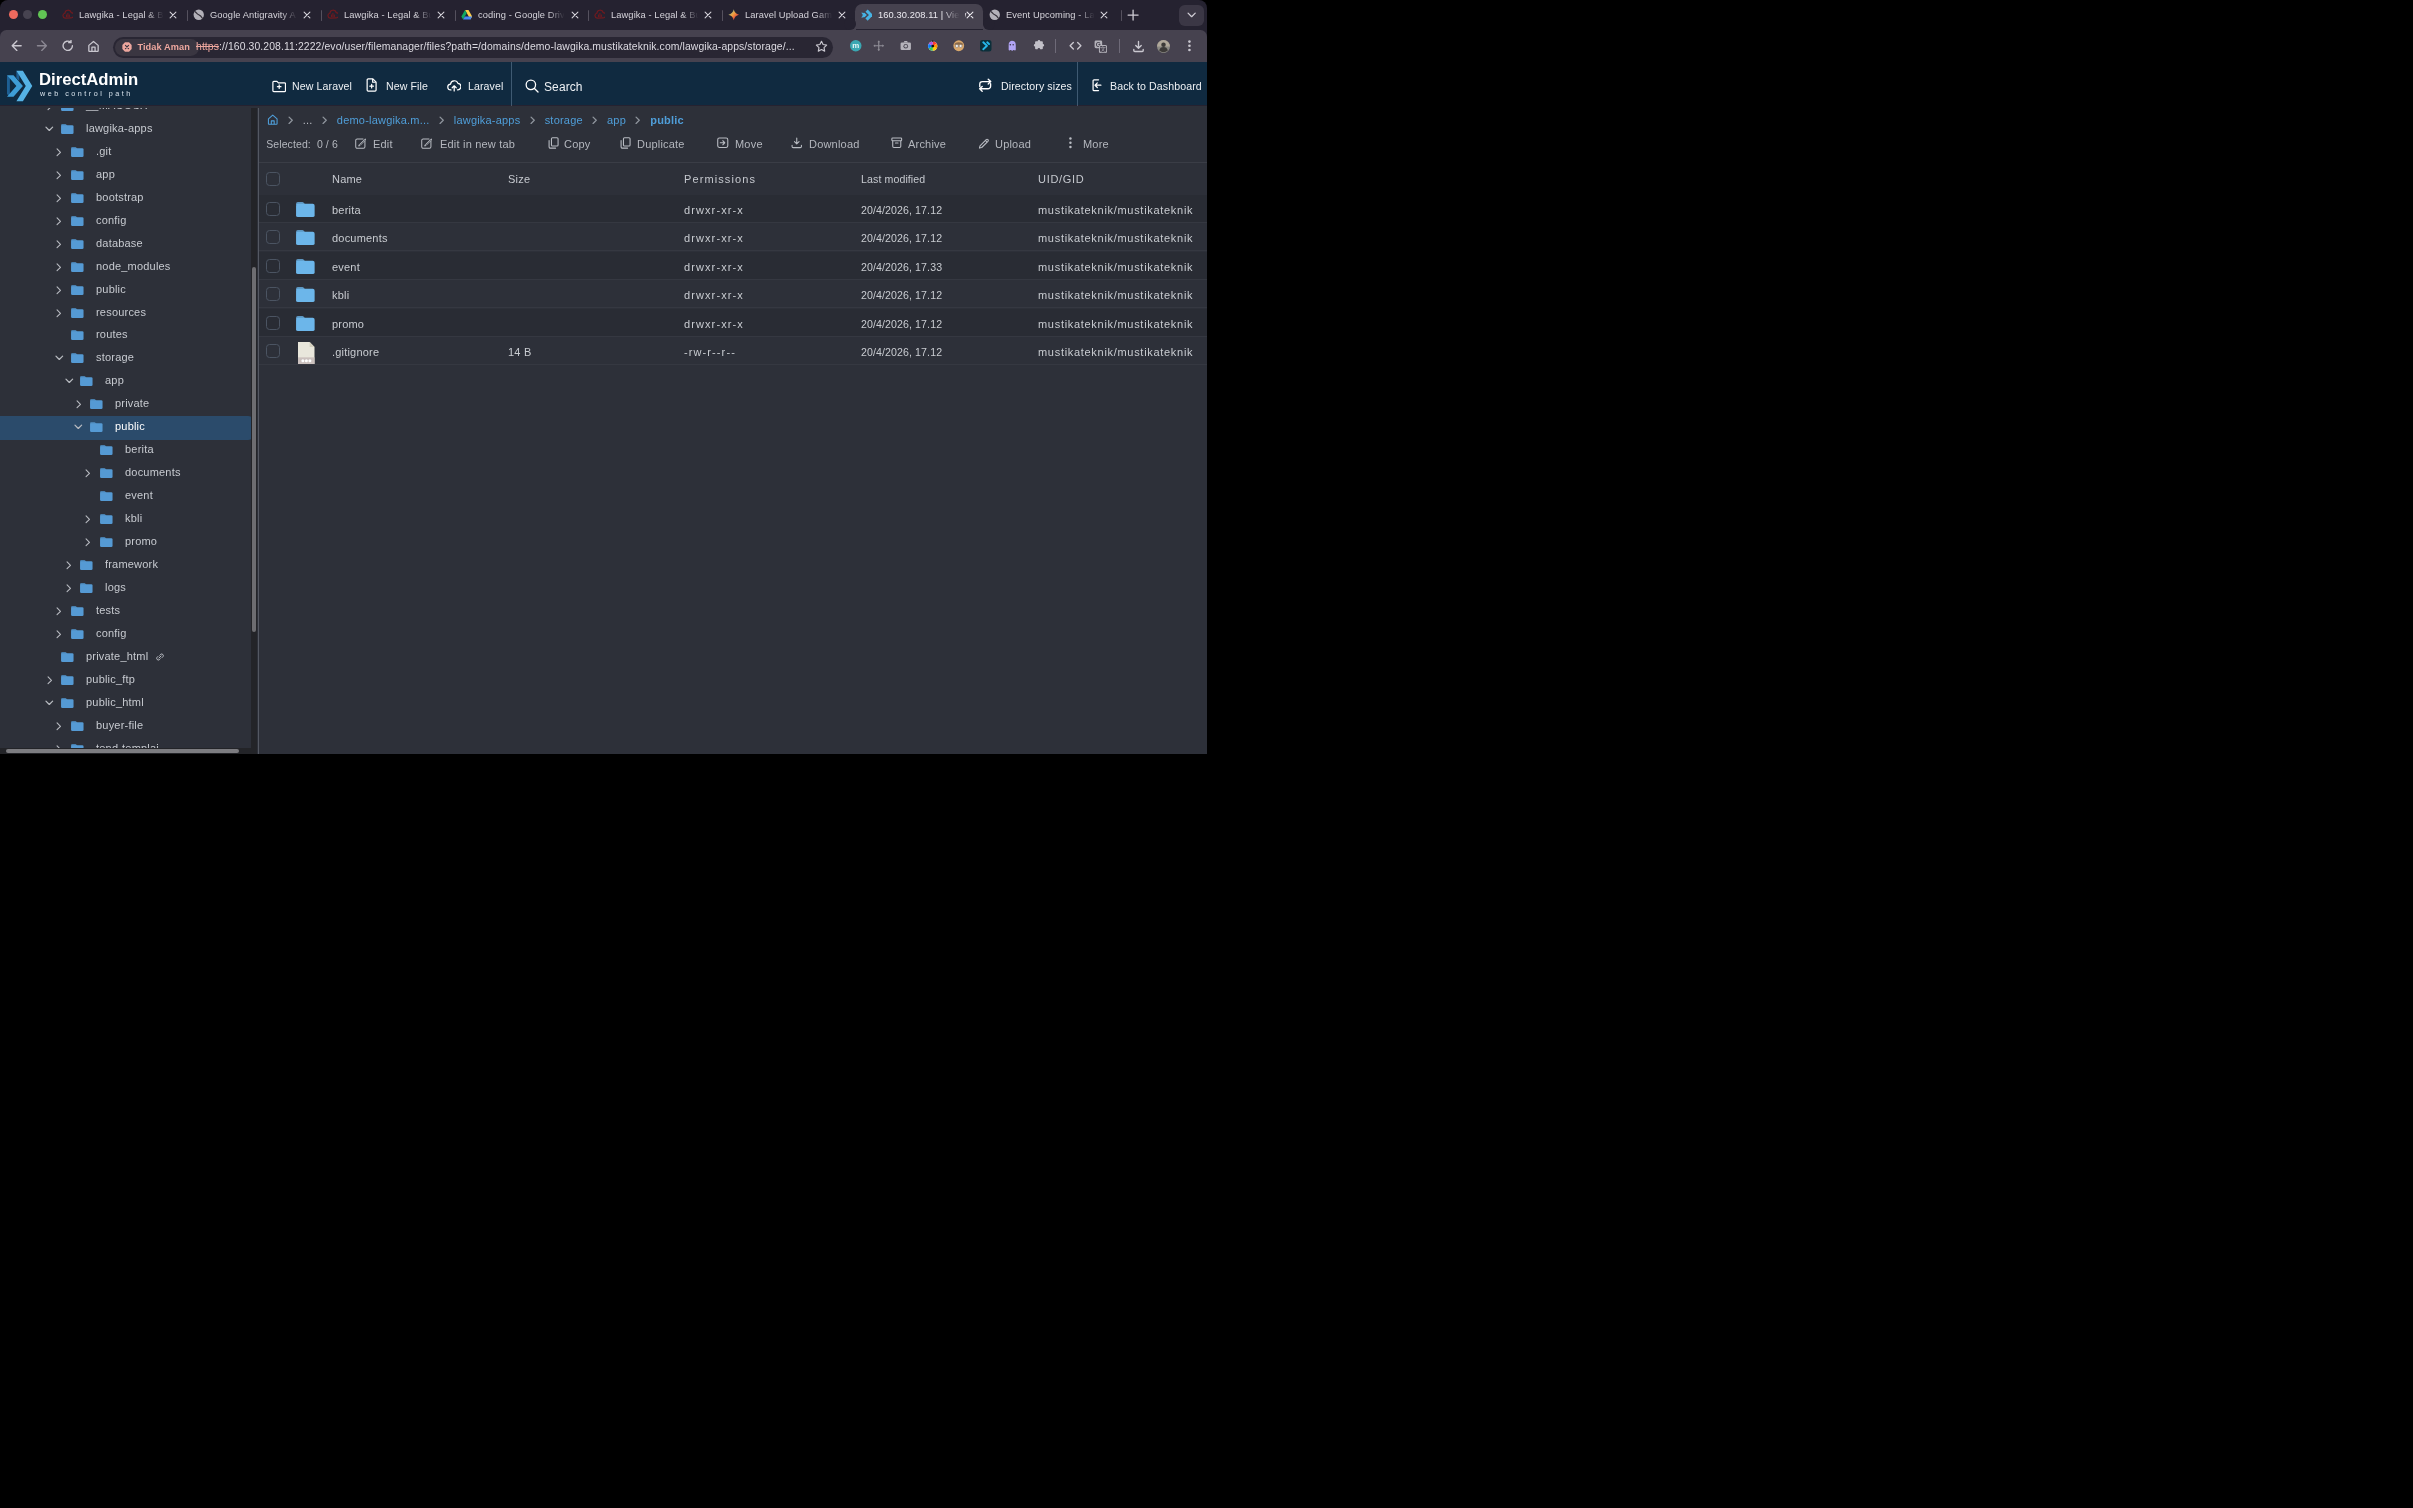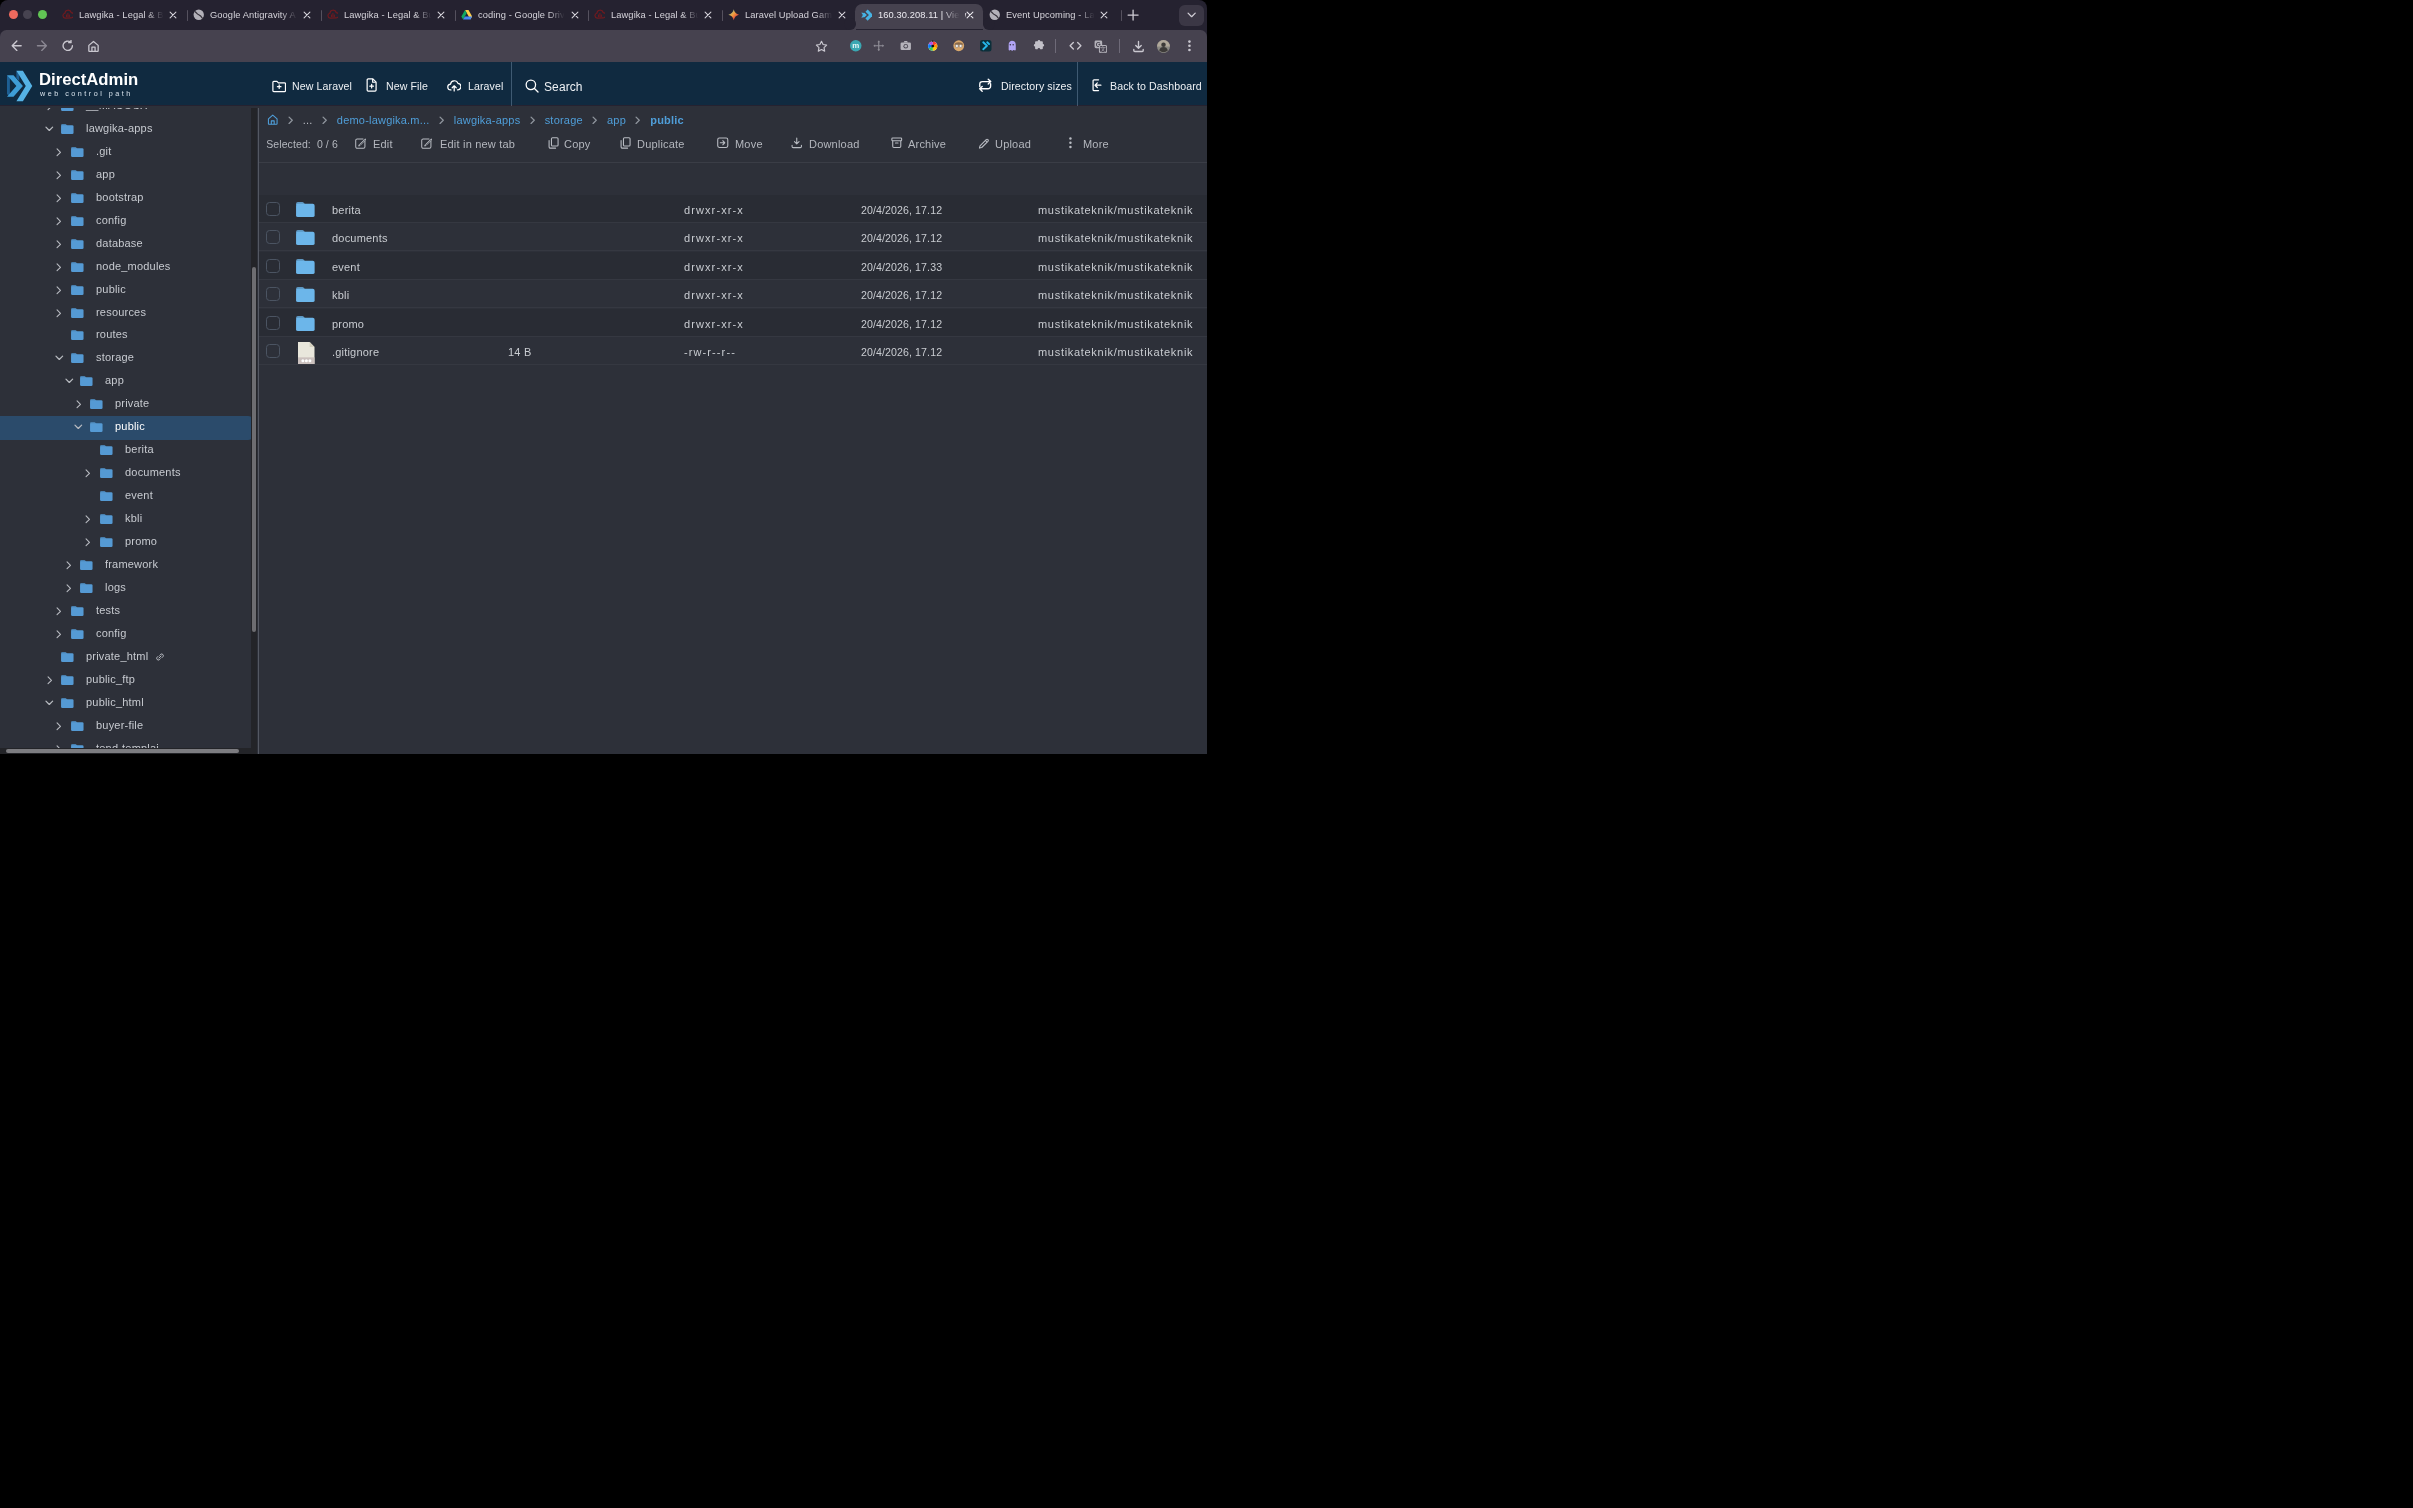--- a/index.html
+++ b/index.html
@@ -179,20 +179,30 @@
         <path d="M7 2l6.5 6.5L7 15M13.5 8.5H1" stroke="#8b8893" stroke-width="1.9" fill="none" stroke-linecap="round" stroke-linejoin="round" transform="translate(1,-0.5)"></path>
       </svg>
 <svg style="position:absolute;left:62px;top:10.4px" width="11.5" height="12.2" viewBox="0 0 16 17">
         <path d="M14.5 8A6.5 6.5 0 1 1 12 2.9" stroke="#c9c7cf" stroke-width="1.9" fill="none" stroke-linecap="round"></path>
         <path d="M12.5 0.5v3.2H9.3" stroke="#c9c7cf" stroke-width="1.9" fill="none" stroke-linecap="round" stroke-linejoin="round"></path>
       </svg>
 <svg style="position:absolute;left:87px;top:10.4px" width="13" height="12.2" viewBox="0 0 18 17">
         <path d="M2.5 7.5L9 2l6.5 5.5V15a.8.8 0 0 1-.8.8H3.3a.8.8 0 0 1-.8-.8z" stroke="#c9c7cf" stroke-width="1.8" fill="none" stroke-linejoin="round"></path>
         <path d="M6.8 15.5V10h4.4v5.5" stroke="#c9c7cf" stroke-width="1.8" fill="none" stroke-linejoin="round"></path>
       </svg>
+<div class="urlbar">
+        <div class="chip">
+          <svg width="10" height="10" viewBox="0 0 14 14">
+            <path d="M4.2.5h5.6L13.5 4.2v5.6L9.8 13.5H4.2L.5 9.8V4.2z" fill="#eea79e"></path>
+            <path d="M4.8 4.8l4.4 4.4M9.2 4.8L4.8 9.2" stroke="#3a3641" stroke-width="1.6" stroke-linecap="round"></path>
+          </svg>
+          <span>Tidak Aman</span>
+        </div>
+<div class="url"><span class="red">https</span>://160.30.208.11:2222/evo/user/filemanager/files?path=/domains/demo-lawgika.mustikateknik.com/lawgika-apps/storage/...</div>
+      </div>
 <svg style="position:absolute;left:815px;top:10px" width="13" height="13" viewBox="0 0 18 18">
         <path d="M9 1.8l2.2 4.5 4.9.7-3.6 3.5.9 4.9L9 13.1l-4.4 2.3.9-4.9L1.9 7l4.9-.7z" stroke="#c9c7cf" stroke-width="1.6" fill="none" stroke-linejoin="round"></path>
       </svg>
 <svg style="position:absolute;left:850px;top:10.8px" width="11.5" height="11.5" viewBox="0 0 16 16">
         <circle cx="8" cy="8" r="8" fill="#3aa7b2"></circle>
         <text x="8" y="11.8" font-size="11" font-weight="bold" fill="#e8f6f7" text-anchor="middle" font-family="Liberation Sans">m</text>
       </svg>
 <svg style="position:absolute;left:873px;top:10.8px" width="11.5" height="11.5" viewBox="0 0 16 16">
         <path d="M8 1v14M1 8h14" stroke="#8f8d96" stroke-width="1.6"></path>
         <path d="M8 1l-2 2h4zM8 15l-2-2h4zM1 8l2-2v4zM15 8l-2-2v4z" fill="#8f8d96"></path>
@@ -666,20 +676,28 @@
             <path d="M10.2 3.4l2.4 2.4" stroke="#b9bcc3" stroke-width="1.5"></path>
           </svg>
 <div class="abtn" style="left:736px">Upload</div>
 <svg class="abs" style="left:810px;top:29.5px" width="2.9" height="11.5" viewBox="0 0 4 16">
             <circle cx="2" cy="2" r="1.7" fill="#b9bcc3"></circle>
             <circle cx="2" cy="8" r="1.7" fill="#b9bcc3"></circle>
             <circle cx="2" cy="14" r="1.7" fill="#b9bcc3"></circle>
           </svg>
 <div class="abtn" style="left:824px">More</div>
 <div class="sep1"></div>
+<div class="thead">
+            <div class="cb" style="left:7.2px;top:9px"></div>
+            <div class="name">Name</div>
+            <div class="sz">Size</div>
+            <div class="pm">Permissions</div>
+            <div class="lm">Last modified</div>
+            <div class="ug">UID/GID</div>
+          </div>
 <div class="sep2"></div>
 <div class="trow odd" style="top:87px">
 <div class="cb" style="left:7.2px;top:7.2px"></div>
 <svg class="abs" style="left:37px;top:7.2px" width="18.7" height="15" viewBox="0 0 26 21">
               <path d="M2.4 0H9a2 2 0 0 1 1.5.7L13.8 4.5H0V2.4A2.4 2.4 0 0 1 2.4 0z" fill="#5d97c2"></path>
               <rect x="0" y="2.6" width="26" height="18.4" rx="2.6" fill="#6cb6ea"></rect>
             </svg>
 <div class="name">berita</div>
 <div class="pm">drwxr-xr-x</div>
             <div class="lm">20/4/2026, 17.12</div>

